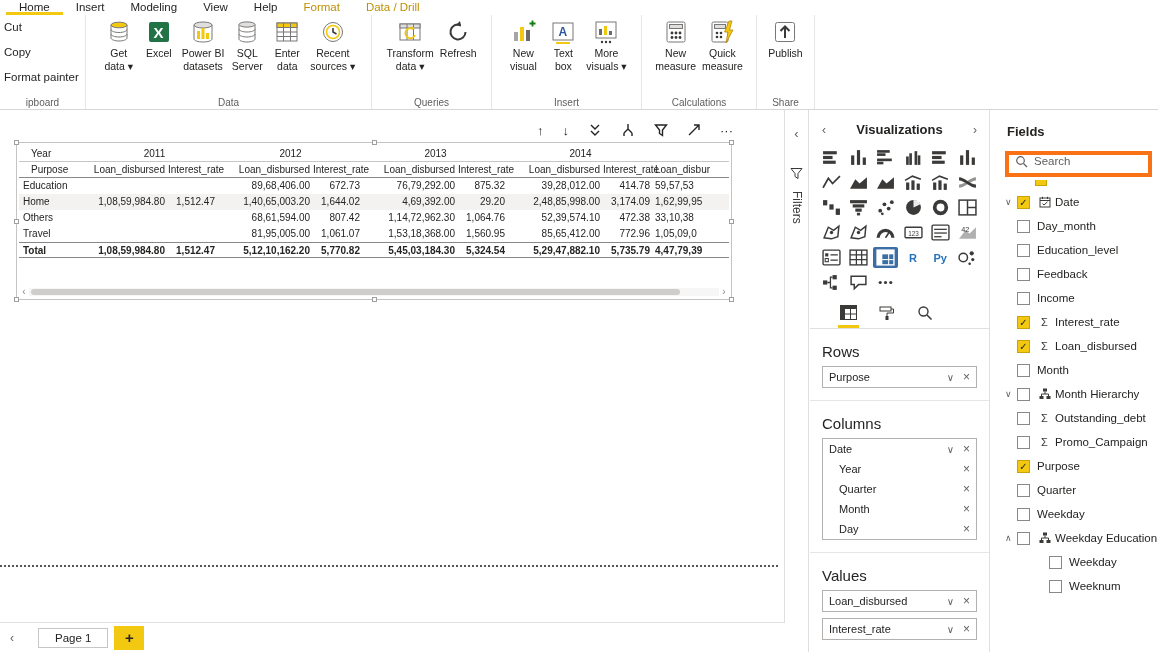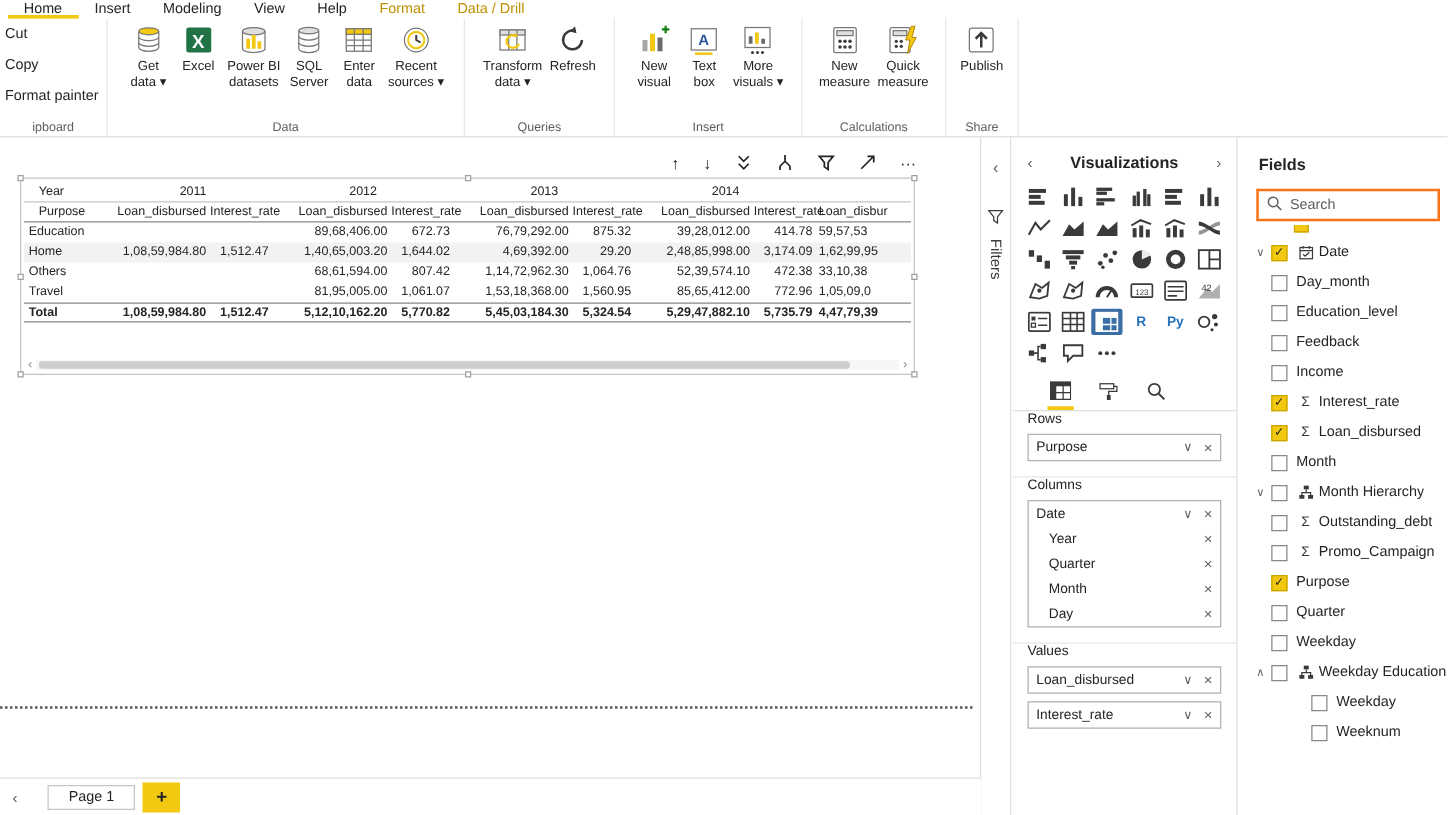--- a/index.html
+++ b/index.html
@@ -67,33 +67,33 @@
   .vgrid{display:grid;grid-template-columns:repeat(6,1fr);row-gap:4px;padding:2px 8px;justify-items:center}
   .vicell{width:25px;height:21px;display:flex;align-items:center;justify-content:center;color:#3b3a39;border-radius:2px}
   .vicell.selected{background:#3a6ea5;color:#fff}
   .vicell.blue{color:#2573ba}
   .vtext{font-size:11px;font-weight:bold}
   .panetabs{display:flex;gap:22px;padding:10px 0 0 30px;border-bottom:1px solid var(--border);height:34px}
   .panetab{padding-bottom:6px;position:relative}
   .panetab.active::after{content:'';position:absolute;left:-2px;right:-2px;bottom:0;height:3px;background:var(--yellow)}
   .wells{padding:0 12px}
   .well+.well::before{content:'';display:block;margin:12px -12px 0;border-top:1px solid #e8e6e4}
-  .welllabel{font-size:11px;margin:0 0 6px;color:#252423}
+  .welllabel{font-size:15px;margin:14px 0 6px;color:#252423}
   .pillbox{border:1px solid #b3b0ad;background:#fff}
   .pillgap{margin-bottom:6px}
   .pillrow{display:flex;align-items:center;height:20px;padding:0 6px;font-size:11px}
   .pillrow .ptext{flex:1;white-space:nowrap;overflow:hidden}
   .pillrow.sub .ptext{padding-left:10px}
   .pchev{color:var(--gray);margin-right:9px;font-size:10px}
   .pclose{color:var(--gray);font-size:12px;line-height:1}
 
   
   .fields-panel{position:absolute;left:991px;top:110px;right:0;bottom:0;background:#fff;overflow:hidden}
   .fp-title{padding:14px 0 0 16px;font-size:13px;font-weight:600}
-  .searchbox{margin:12px 6px 0 14px;height:26px;border:2px solid #f97316;display:flex;align-items:center;padding:0 6px;gap:6px;background:#fff}
+  .searchbox{margin:12px 6px 0 14px;height:26px;border:4px solid #f97316;display:flex;align-items:flex-start;padding:0 6px;gap:6px;background:#fff}
   .s-input{border:0;outline:0;flex:1;font-size:11.5px;font-family:inherit;min-width:0;color:#252423}
   .s-input::placeholder{color:var(--gray)}
   .fieldpartial{height:8px;overflow:hidden;margin:3px 0 0 44px}
   .fp-frag{width:12px;height:12px;background:var(--yellow);border:1px solid #c8a400;transform:translateY(-6px)}
   .fieldlist{margin-top:2px}
   .fieldrow{display:flex;align-items:center;height:24px;padding-left:14px;font-size:11.5px;white-space:nowrap}
   .fieldrow.indent{padding-left:46px}
   .fchev{width:12px;color:var(--gray);font-size:9px;flex:none}
   .fcheck{width:13px;height:13px;border:1px solid #8a8886;background:#fff;margin-right:7px;font-size:10px;line-height:11px;text-align:center;color:#252423;flex:none}
   .fcheck.checked{background:var(--yellow);border-color:#c8a400}

